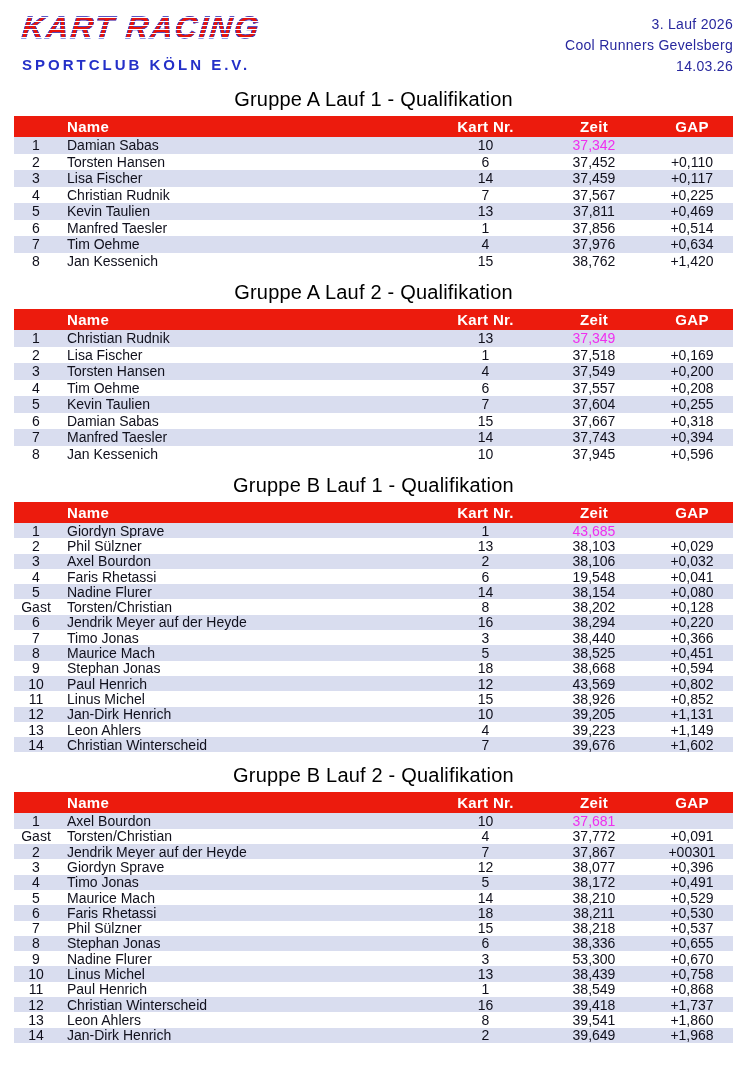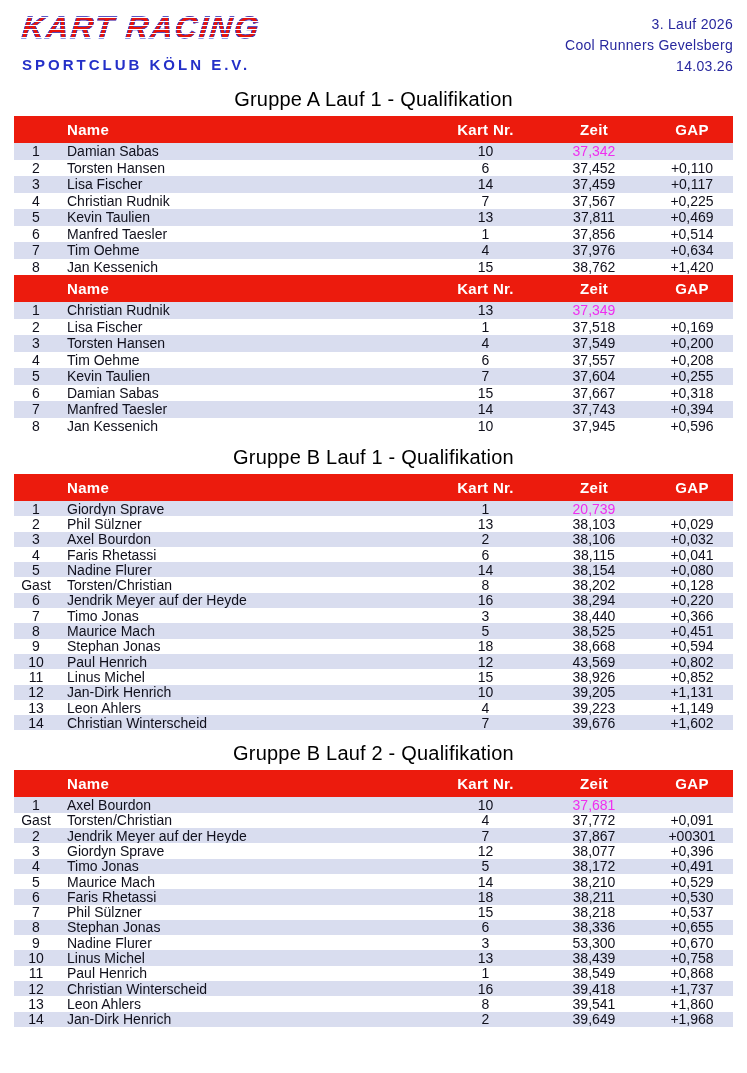--- a/index.html
+++ b/index.html
@@ -81,21 +81,21 @@
   col.c-pos  { width: 44px;  }
   col.c-name { width: 376px; }
   col.c-kart { width: 103px; }
   col.c-zeit { width: 114px; }
   col.c-gap  { width: 82px;  }
   table.results th {
     background: var(--accent-red, #EC1B0D);
     color: #ffffff;
     font-size: 15px;
     font-weight: bold;
-    height: 27px;
+    height: 21px;
     padding: 0;
     text-align: center;
     letter-spacing: 0.3px;
   }
   table.results th.name { text-align: left; padding-left: 9px; }
   table.results td {
     padding: 0;
     height: 16.5px;
     font-size: 14px;
     line-height: 1;
@@ -204,20 +204,21 @@
               <td class="name">Jan Kessenich</td>
               <td class="kart">15</td>
               <td class="zeit">38,762</td>
               <td class="gap">+1,420</td>
             </tr>
           </tbody>
     </table>
   </section>
 
   <section class="group">
+    <h2 class="group-title">Gruppe A Lauf 2 - Qualifikation</h2>
     <table class="results">
       <colgroup>
         <col class="c-pos">
             <col class="c-name">
             <col class="c-kart">
             <col class="c-zeit">
             <col class="c-gap">
       </colgroup>
       <thead>
         <tr>
@@ -306,42 +307,42 @@
           <th class="kart">Kart Nr.</th>
           <th class="zeit">Zeit</th>
           <th class="gap">GAP</th>
         </tr>
       </thead>
       <tbody>
             <tr class="stripe">
               <td class="pos">1</td>
               <td class="name">Giordyn Sprave</td>
               <td class="kart">1</td>
-              <td class="zeit fastest">20,739</td>
+              <td class="zeit fastest">43,685</td>
               <td class="gap"></td>
             </tr>
             <tr>
               <td class="pos">2</td>
               <td class="name">Phil Sülzner</td>
               <td class="kart">13</td>
               <td class="zeit">38,103</td>
               <td class="gap">+0,029</td>
             </tr>
             <tr class="stripe">
               <td class="pos">3</td>
               <td class="name">Axel Bourdon</td>
               <td class="kart">2</td>
               <td class="zeit">38,106</td>
               <td class="gap">+0,032</td>
             </tr>
             <tr>
               <td class="pos">4</td>
               <td class="name">Faris Rhetassi</td>
               <td class="kart">6</td>
-              <td class="zeit">38,115</td>
+              <td class="zeit">19,548</td>
               <td class="gap">+0,041</td>
             </tr>
             <tr class="stripe">
               <td class="pos">5</td>
               <td class="name">Nadine Flurer</td>
               <td class="kart">14</td>
               <td class="zeit">38,154</td>
               <td class="gap">+0,080</td>
             </tr>
             <tr>

